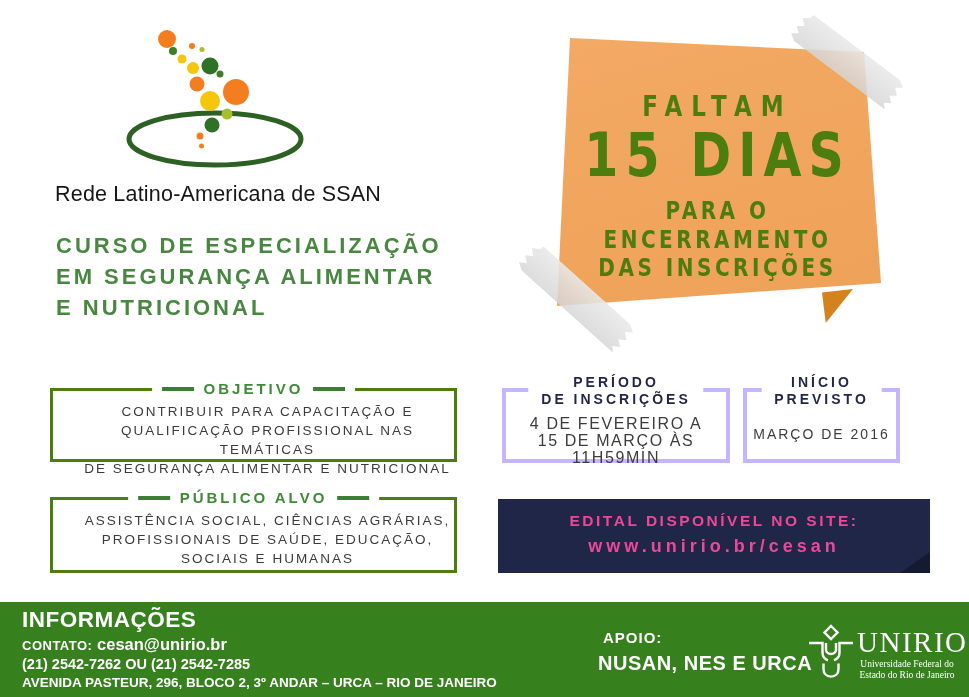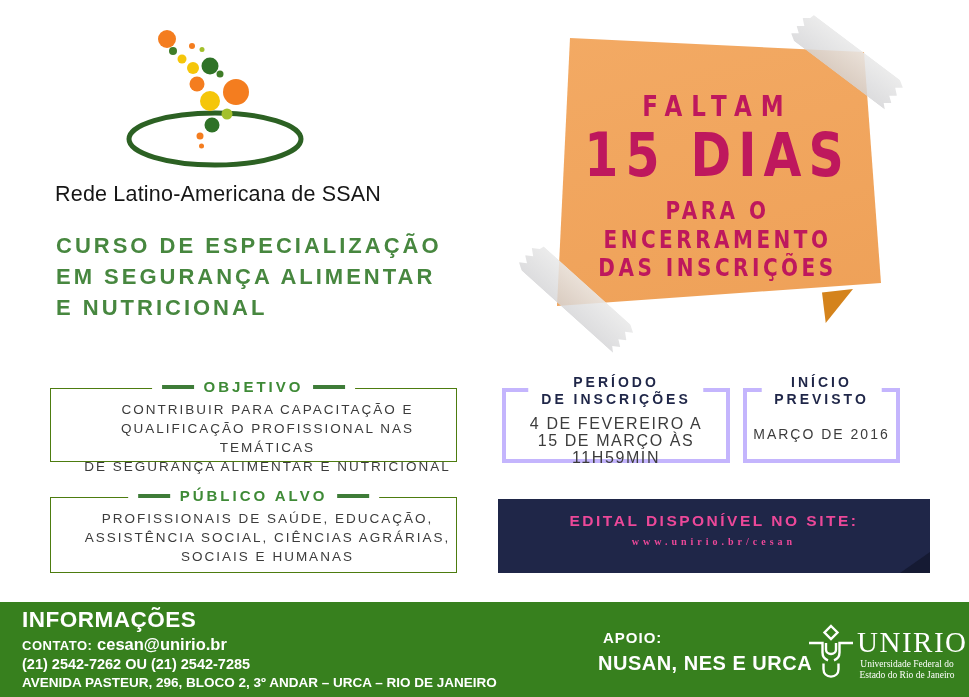--- a/index.html
+++ b/index.html
@@ -31,39 +31,39 @@
     background:linear-gradient(165deg,#f3aa64 0%,#eea057 100%);
     clip-path:polygon(25px 13px, 319px 27px, 336px 258px, 12px 281px);
   }
   .note-fold {
     position:absolute; left:277px; top:264px; width:31px; height:34px;
     background:#d4831c;
     clip-path:polygon(0 10%, 100% 0, 12% 100%);
   }
   .note-text {
     position:absolute; left:25px; top:68px; width:295px;
-    text-align:center; color:#be185d; font-weight:bold;
+    text-align:center; color:#4d7c0f; font-weight:bold;
     font-family:"DejaVu Sans", sans-serif;
   }
   .note-line1 { font-size:23px; letter-spacing:9px; transform:scaleY(1.2); }
   .note-line2 { font-size:49px; letter-spacing:7px; margin-top:8px; transform:scaleY(1.25); }
   .note-line3 { font-size:20px; letter-spacing:3.5px; margin-top:17px; transform:scaleY(1.2); }
   .note-line4 { font-size:20px; letter-spacing:3.5px; margin-top:7px; transform:scaleY(1.2); }
 
   .tape {
     position:absolute; background:linear-gradient(180deg,rgba(233,233,233,.88),rgba(213,213,215,.82));
     clip-path:polygon(6% 0, 94% 0, 100% 14%, 95% 28%, 100% 44%, 95% 58%, 100% 72%, 95% 86%, 99% 100%,
                       6% 100%, 0 86%, 5% 72%, 0 58%, 5% 44%, 0 28%, 5% 14%);
   }
   .tape-tr { left:786px; top:44px; width:122px; height:33px; transform:rotate(37deg); }
   .tape-bl { left:510px; top:281px; width:132px; height:33px; transform:rotate(42deg); }
 
   
   .gbox, .nbox { position:absolute; background:#fff; }
-  .gbox { border:1px solid #4d7c0f;padding-left:28px; }
+  .gbox { border:3px solid #4d7c0f;padding-left:28px; }
   .nbox { border:4px solid #c4b5fd; }
   .gbox-title {
     position:absolute; top:-11px; left:50%; transform:translateX(-50%);
     background:#fff; padding:0 10px; white-space:nowrap;
     display:flex; align-items:center; gap:10px;
     color:#3e8a36; font-weight:bold; font-size:15px; letter-spacing:3px;
   }
   .gbox-title .dash { display:inline-block; width:32px; height:4px; background:#3e7c38; }
   .gbox-body, .nbox-body {
     text-align:center; color:#3c3c3c; font-size:13.5px;
@@ -81,21 +81,21 @@
   .box-inicio   { left:743px; top:388px; width:157px; height:75px; }
   .box-periodo .nbox-body { padding-top:23px; font-size:16px; letter-spacing:1.6px; line-height:17px; }
   .box-inicio  .nbox-body { padding-top:33px; font-size:14px; letter-spacing:2px; }
 
   
   .edital {
     position:absolute; left:498px; top:499px; width:432px; height:74px;
     background:#1f2648; text-align:center; color:#ec4899;
   }
   .edital-line1 { padding-top:13px; font-weight:bold; font-size:15.5px; letter-spacing:2.5px; }
-  .edital-url   { padding-top:6px;  font-weight:bold; font-size:10px; letter-spacing:4px;font-family:Liberation Serif, serif; }
+  .edital-url   { padding-top:6px;  font-weight:bold; font-size:18px; letter-spacing:4px; }
   .edital-fold {
     position:absolute; right:0; bottom:0; width:30px; height:21px;
     background:#151a33; clip-path:polygon(100% 0, 100% 100%, 0 100%);
   }
 
   
   .footer {
     position:absolute; left:0; top:602px; width:969px; height:95px;
     background:#37801e; color:#fff;
   }
@@ -174,22 +174,22 @@
     </div>
   </div>
 
   <div class="gbox box-publico">
     <div class="gbox-title">
       <span class="dash"></span>
       <span>PÚBLICO ALVO</span>
       <span class="dash"></span>
     </div>
     <div class="gbox-body">
+      <div>ASSISTÊNCIA SOCIAL, CIÊNCIAS AGRÁRIAS,</div>
       <div>PROFISSIONAIS DE SAÚDE, EDUCAÇÃO,</div>
-      <div>ASSISTÊNCIA SOCIAL, CIÊNCIAS AGRÁRIAS,</div>
       <div>SOCIAIS E HUMANAS</div>
     </div>
   </div>
 
   <div class="nbox box-periodo">
     <div class="nbox-title">
       <div>PERÍODO</div>
       <div>DE INSCRIÇÕES</div>
     </div>
     <div class="nbox-body">

